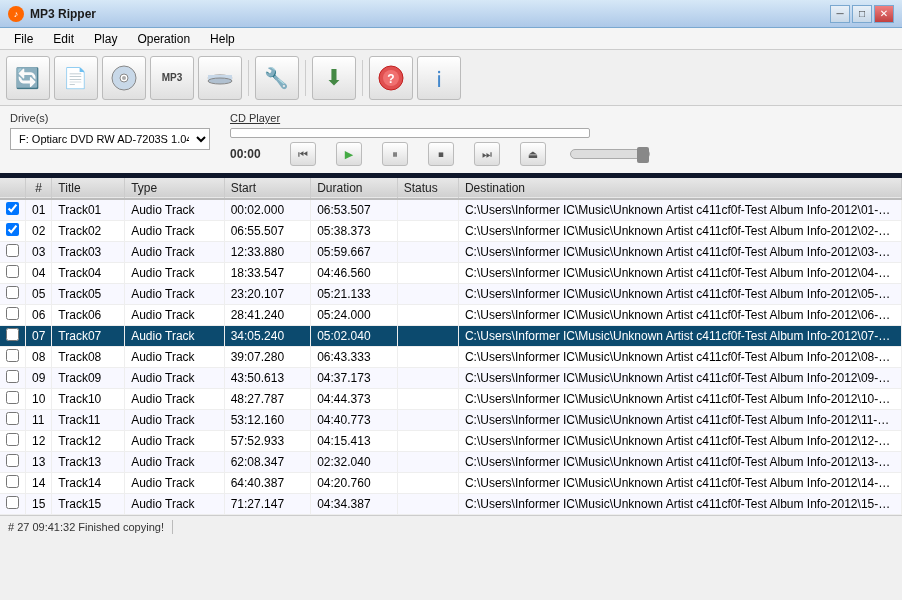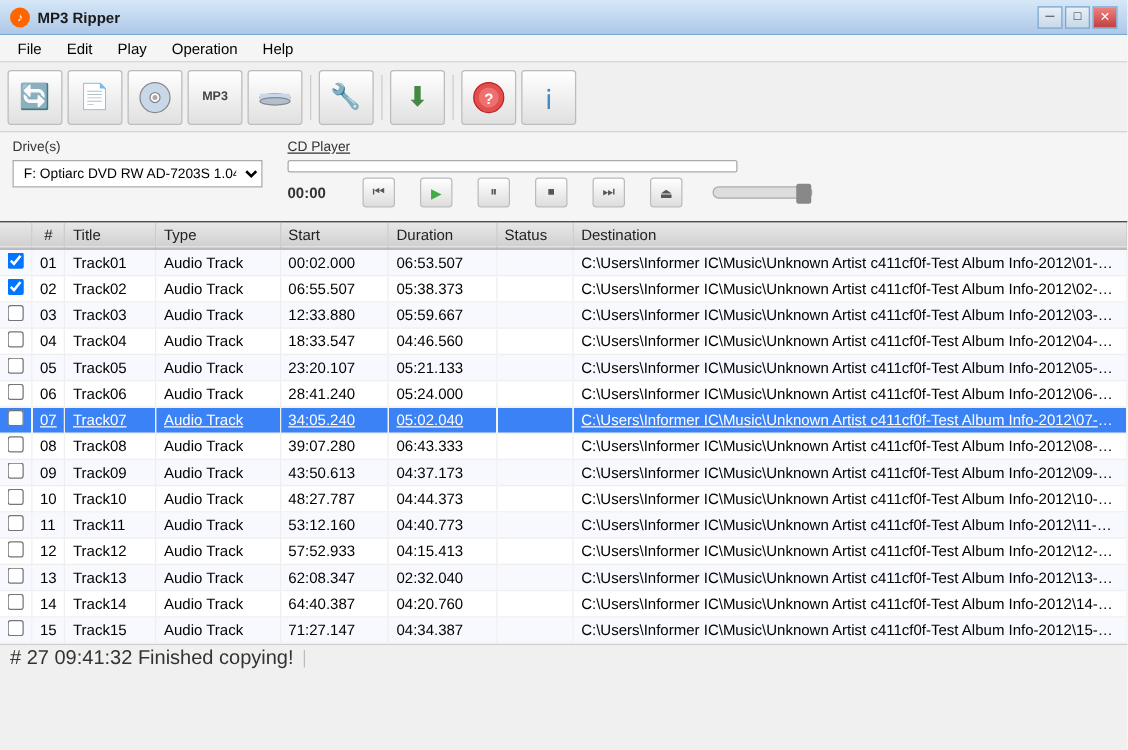--- a/index.html
+++ b/index.html
@@ -102,21 +102,21 @@
       background: #ccc;
       margin: 0 2px;
     }
 
     
     .controls-area {
       display: flex;
       align-items: flex-start;
       padding: 6px 10px;
       background: #f5f5f5;
-      border-bottom: 1px solid #0f172a;
+      border-bottom: 5px solid #0f172a;
       gap: 20px;
       height: 72px;
     }
     .drive-section {
       display: flex;
       flex-direction: column;
       gap: 4px;
     }
     .drive-section label {
       font-size: 11px;
@@ -211,23 +211,22 @@
       text-align: left;
       font-weight: normal;
       border-right: 1px solid #ccc;
       white-space: nowrap;
       color: #222;
     }
     tbody tr {
       border-bottom: 1px solid #eee;
     }
     tbody tr.selected {
-      background: #3b82f6;
+      background: #0c4a6e;
       color: white;
-      text-decoration: underline;
     }
     tbody tr.alt { background: #f8f8ff; }
     tbody td {
       padding: 2px 6px;
       border-right: 1px solid #eee;
       white-space: nowrap;
       overflow: hidden;
       text-overflow: ellipsis;
     }
     .check-col { width: 20px; text-align: center; }
@@ -235,21 +234,21 @@
 
     
     .status-bar {
       background: #f0f0f0;
       border-top: 1px solid #ccc;
       padding: 3px 8px;
       display: flex;
       align-items: center;
       gap: 8px;
       height: 22px;
-      font-size: 16px;
+      font-size: 11px;
       color: #333;
     }
     .status-divider {
       width: 1px;
       height: 14px;
       background: #bbb;
     }
     .content-area {
       display: flex;
       flex-direction: column;

